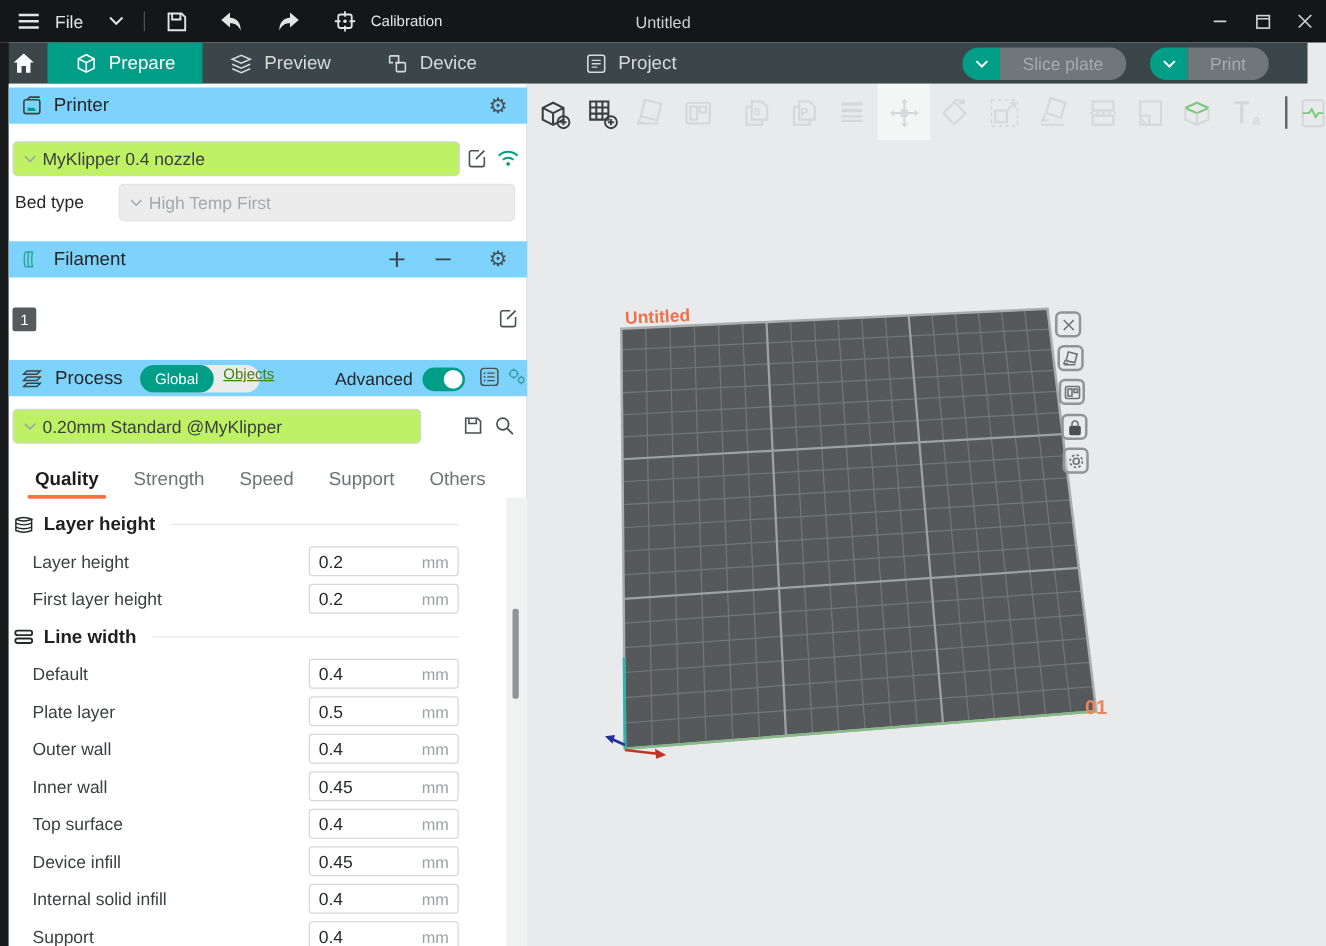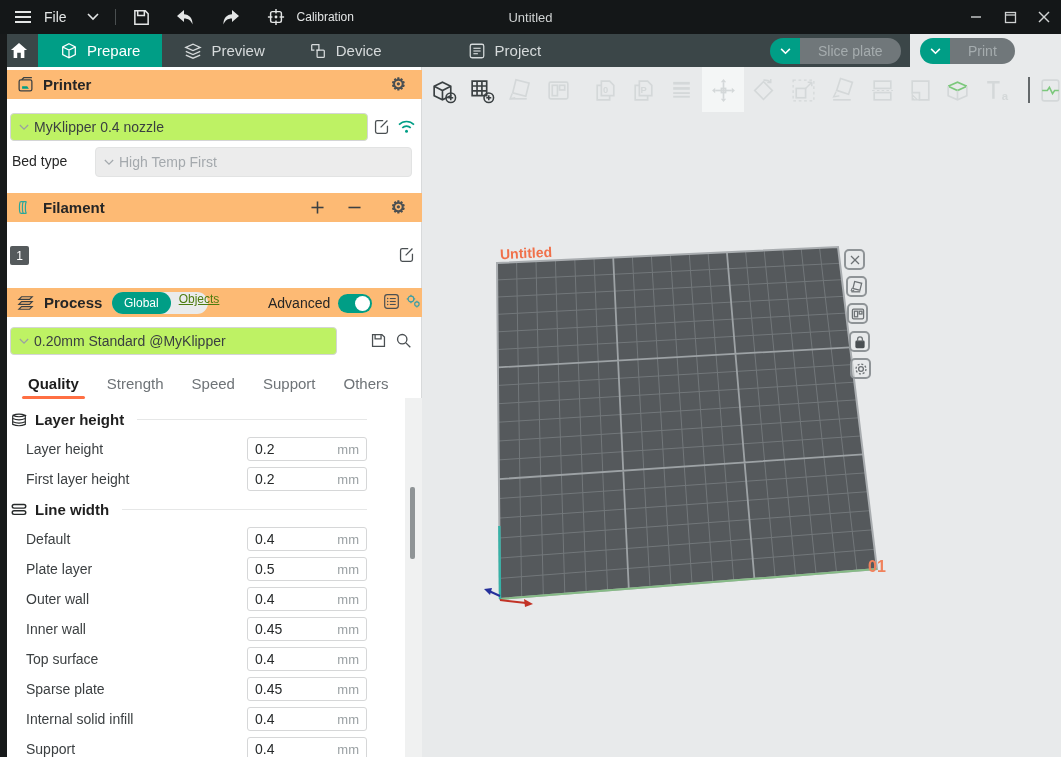--- a/index.html
+++ b/index.html
@@ -12,34 +12,34 @@
   #titlebar .tb-left{display:flex;align-items:center;gap:0;height:100%;}
   .tb-btn{display:flex;align-items:center;justify-content:center;height:100%;padding:0 6px;color:#e3e5e5;}
   .tb-sep{width:1px;height:16px;background:#4a4f50;margin:0 10px;}
   #file-label{font-size:14px;margin:0 4px 0 6px;}
   #calibration-label{font-size:12px;margin-left:6px;}
   #win-title{position:absolute;left:0;right:0;text-align:center;font-size:13px;color:#cfd2d2;pointer-events:none;}
   .win-controls{position:absolute;right:0;top:0;height:34px;display:flex;}
   .win-btn{width:34px;height:34px;display:flex;align-items:center;justify-content:center;color:#cfd2d2;}
 
   
-  #tabbar{left:0;top:34px;width:910px;height:33px;background:#3b4648;display:flex;align-items:stretch;}
+  #tabbar{left:0;top:34px;width:1046px;height:33px;background:#3b4648;display:flex;align-items:stretch;}
   .main-tab{display:flex;align-items:center;gap:9px;padding:0 22px;color:#d6dadb;font-size:15px;}
   .main-tab.active{background:#009e86;color:#fff;}
   #home-tab{width:38px;display:flex;align-items:center;justify-content:center;}
   .split-btn{position:absolute;top:4px;height:26px;display:flex;}
   .split-chevron{width:30px;height:26px;background:#009e86;border-radius:13px 0 0 13px;display:flex;align-items:center;justify-content:center;color:#fff;}
   .split-body{height:26px;background:#70777a;border-radius:0 13px 13px 0;display:flex;align-items:center;justify-content:center;color:#a5acae;font-size:14px;padding:0 18px;}
 
   
   #left-strip{left:0;top:34px;width:7px;height:723px;background:#17191a;}
 
   
   #sidebar{left:7px;top:67px;width:415px;height:690px;background:#ffffff;border-right:1px solid #d8dadb;}
-  .section-header{position:absolute;left:0;width:415px;height:29px;background:#fdba74;display:flex;align-items:center;padding:0 10px;font-weight:bold;}
+  .section-header{position:absolute;left:0;width:415px;height:29px;background:#7dd3fc;display:flex;align-items:center;padding:0 10px;}
   .section-title{font-size:15px;color:#262626;margin-left:9px;}
   .hdr-spacer{flex:1;}
   .hdr-icon{color:#3c4143;display:flex;align-items:center;}
   .combo{position:absolute;height:28px;background:#bef264;border:1px solid #d4d5d6;border-radius:4px;display:flex;align-items:center;padding:0 8px;color:#3a3f41;font-size:14px;gap:5px;}
   .combo .chev{color:#9aa0a3;display:flex;}
   .combo.disabled{background:#ececec;border-color:#e2e3e3;color:#a4a9ad;}
   .field-label{position:absolute;font-size:14px;color:#262626;}
   .mini-icon{position:absolute;display:flex;align-items:center;justify-content:center;color:#4a4f52;}
   .teal{color:#009e86;}
   #filament-badge{position:absolute;left:3px;top:179px;width:19px;height:19px;background:#555a5c;color:#fff;font-size:12px;display:flex;align-items:center;justify-content:center;border-radius:2px;}
@@ -447,21 +447,21 @@
           </div>
         </div>
         <div class="param-row">
           <span class="param-label">Top surface</span>
           <div class="param-input">
             <span class="param-value">0.4</span>
             <span class="param-unit">mm</span>
           </div>
         </div>
         <div class="param-row">
-          <span class="param-label">Sparse plate</span>
+          <span class="param-label">Device infill</span>
           <div class="param-input">
             <span class="param-value">0.45</span>
             <span class="param-unit">mm</span>
           </div>
         </div>
         <div class="param-row">
           <span class="param-label">Internal solid infill</span>
           <div class="param-input">
             <span class="param-value">0.4</span>
             <span class="param-unit">mm</span>

